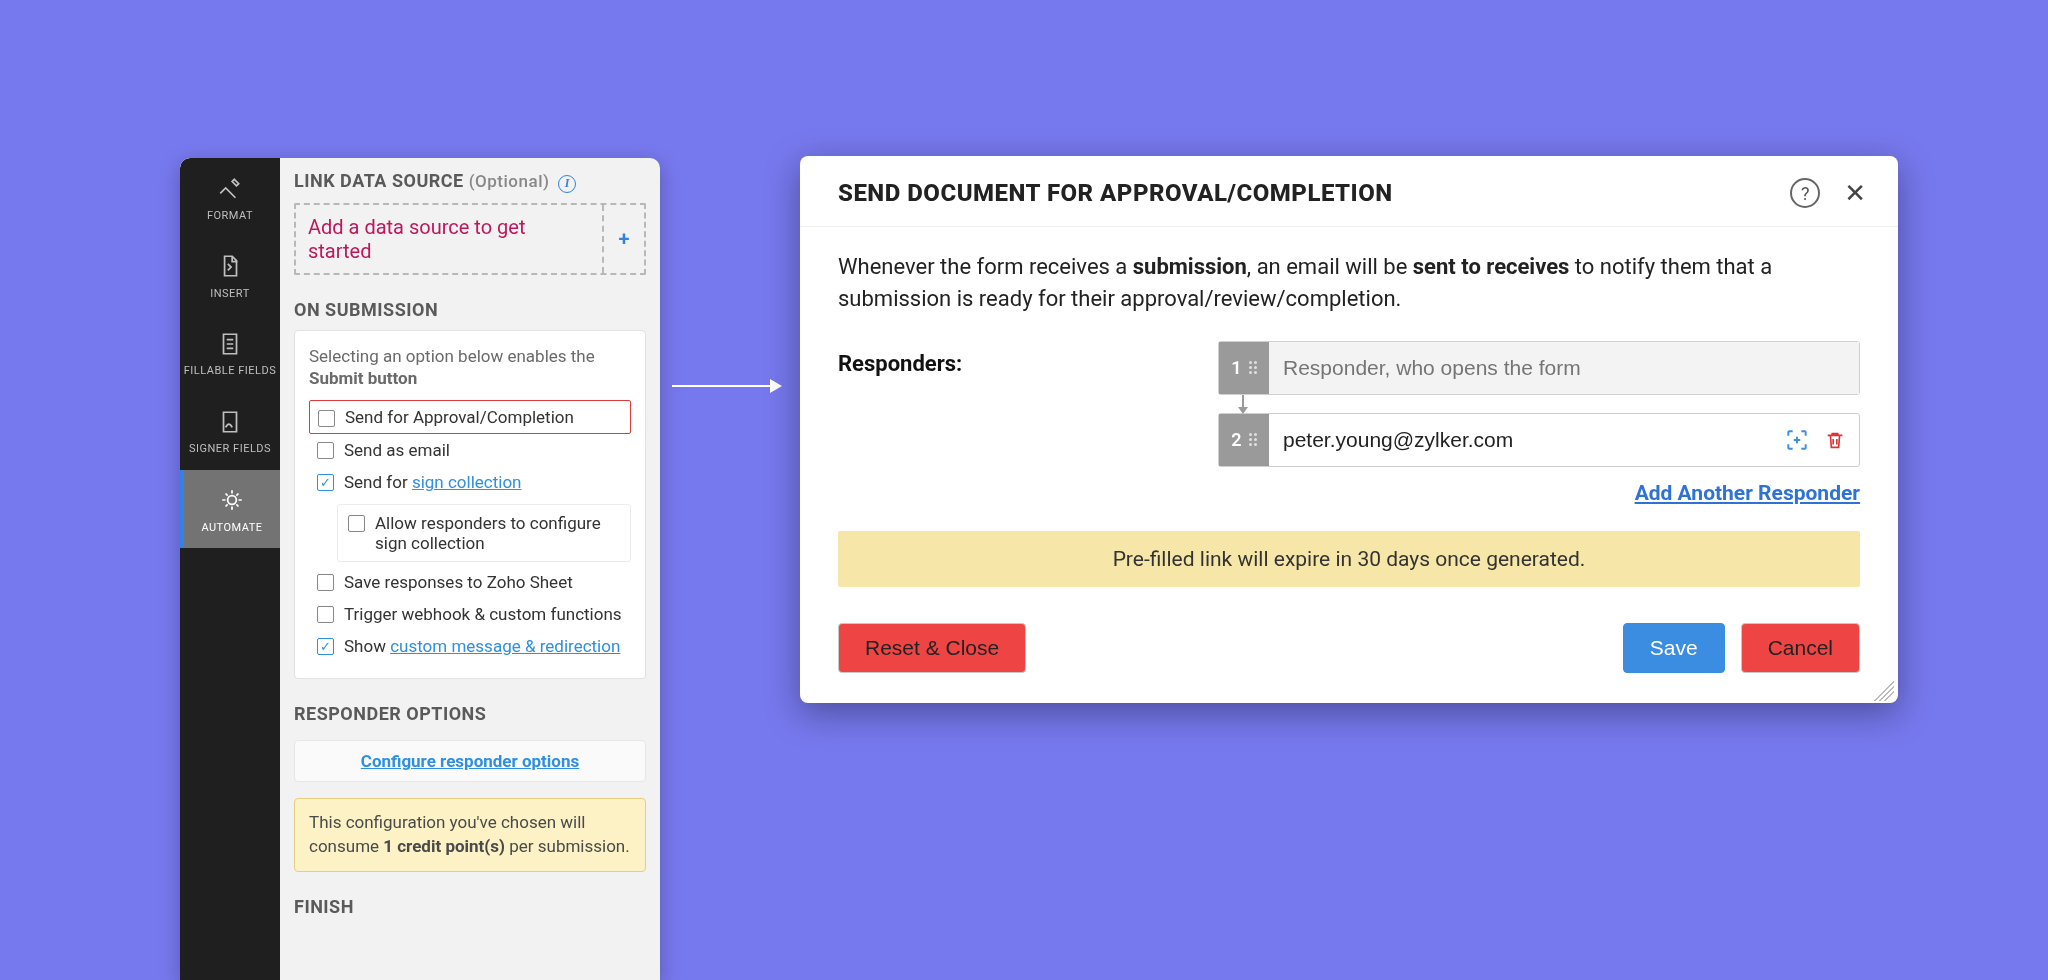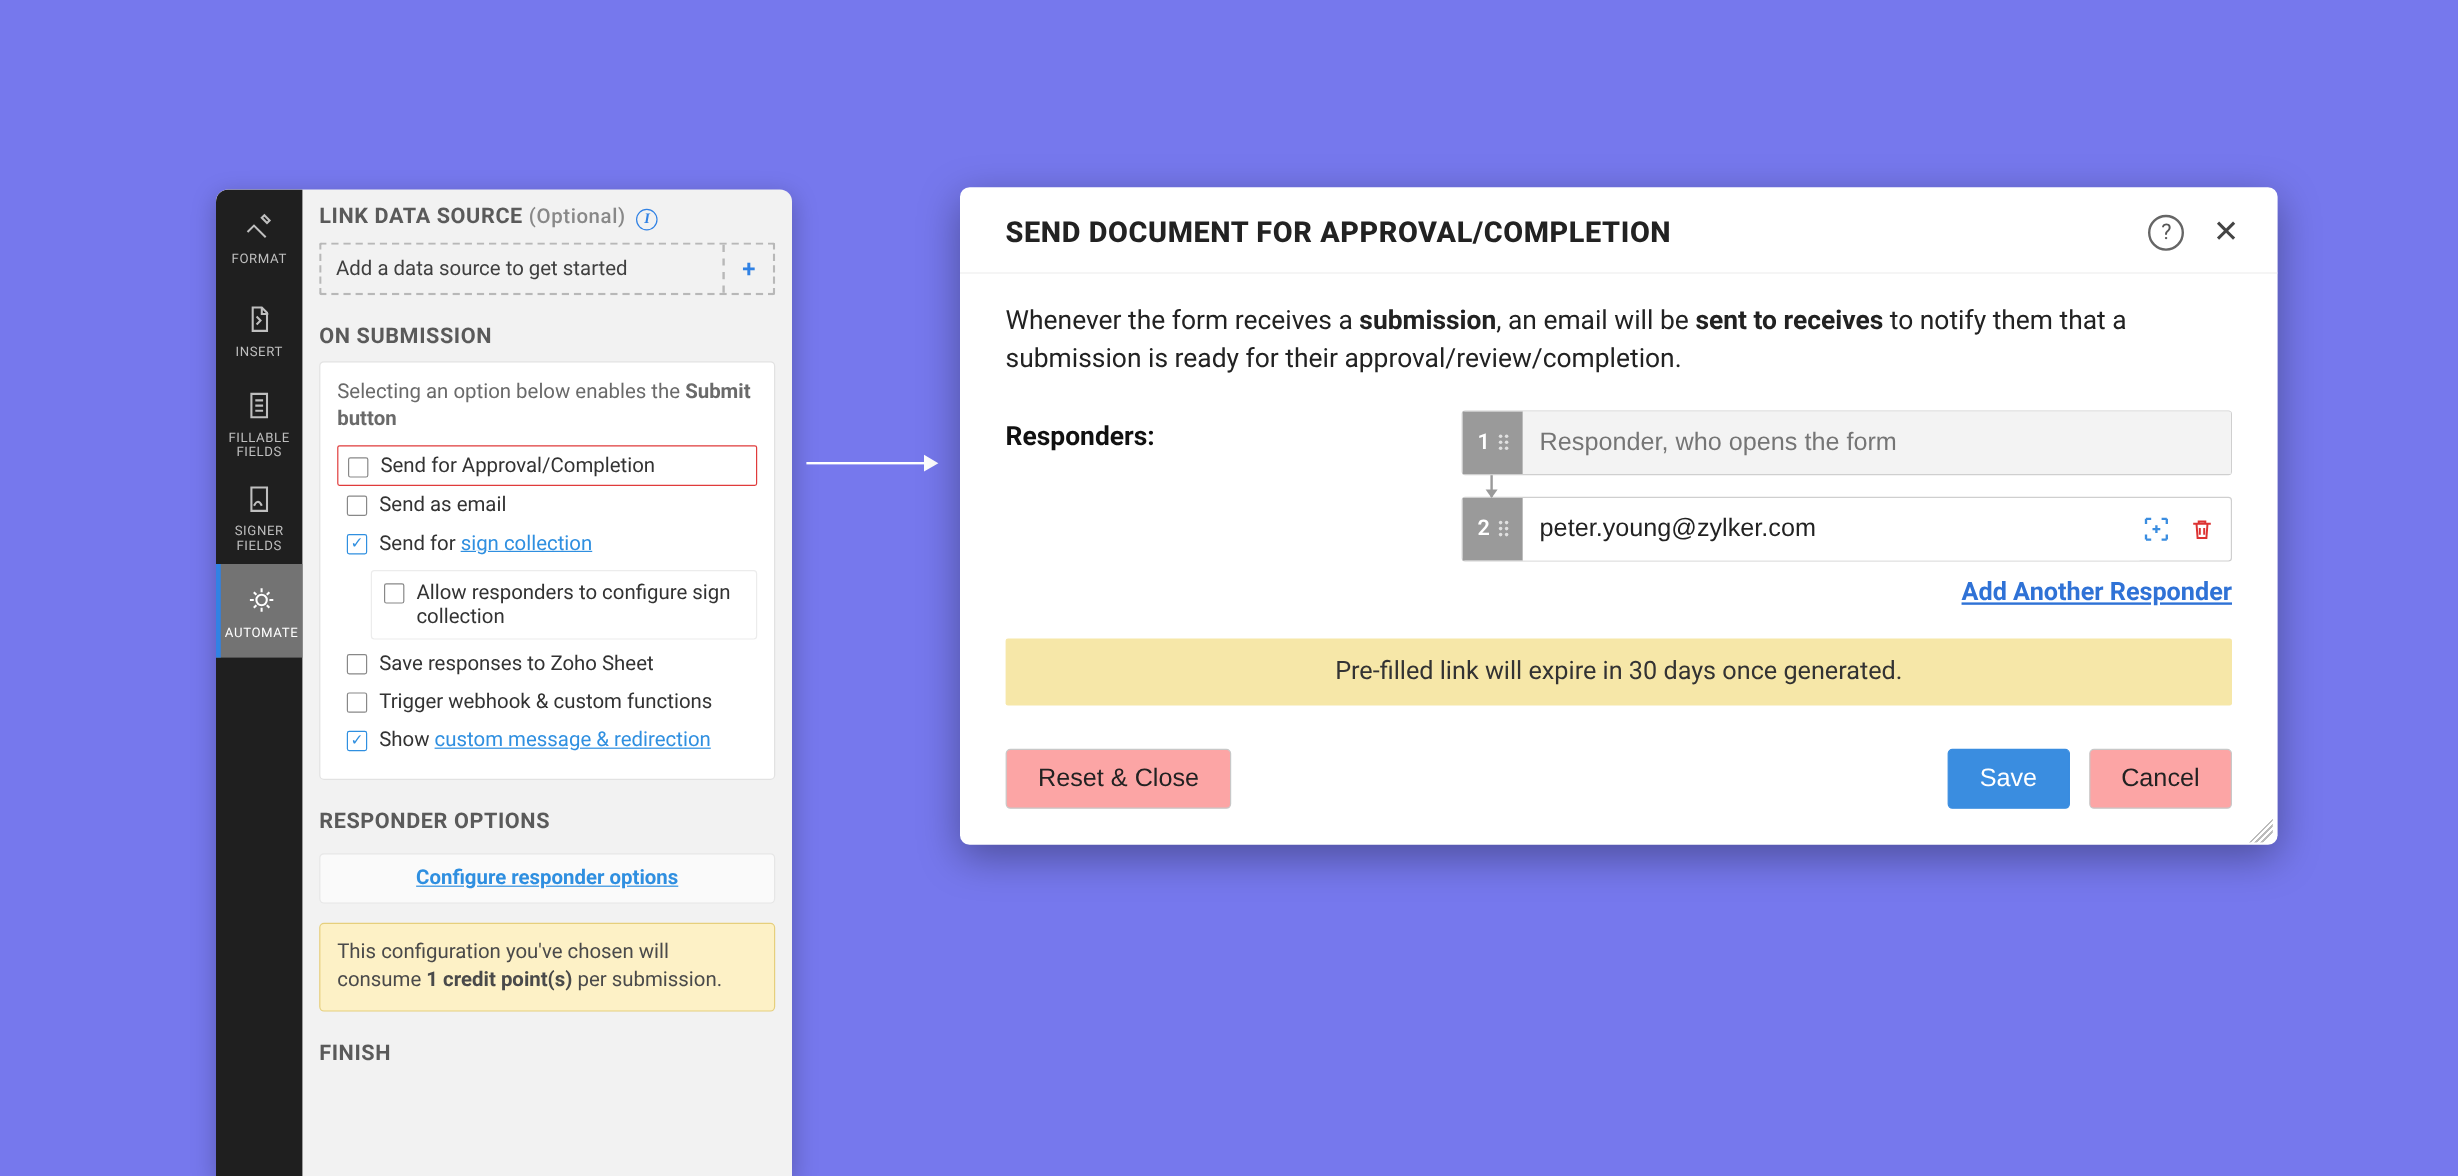--- a/index.html
+++ b/index.html
@@ -20,21 +20,21 @@
     width: 480px;
     height: 822px;
     background: #f2f2f2;
     border-radius: 10px 10px 0 0;
     box-shadow: 0 6px 20px rgba(0,0,0,0.25);
     display: flex;
     overflow: hidden;
   }
 
   .nav-rail {
-    width: 72px;
+    width: 100px;
     background: #1f1f1f;
     display: flex;
     flex-direction: column;
     border-radius: 10px 0 0 0;
   }
   .nav-item {
     height: 78px;
     display: flex;
     flex-direction: column;
     align-items: center;
@@ -86,22 +86,22 @@
   .dashed-row {
     margin-top:10px;
     border: 2px dashed #b8b8b8;
     border-radius: 2px;
     display: flex;
     align-items: stretch;
   }
   .dashed-row .ds-text {
     flex:1;
     padding: 10px 12px;
-    color:#404040;
-    font-size:17px;
+    color:#be185d;
+    font-size:20px;
   }
   .dashed-row .ds-plus {
     width:42px;
     border-left: 2px dashed #b8b8b8;
     display:flex; align-items:center; justify-content:center;
     color:#3182e4; font-size:20px; font-weight:600;
   }
 
   .sec-header.mt { margin-top: 24px; }
 
@@ -329,21 +329,21 @@
     display:flex;
     padding: 22px 38px 30px 38px;
     align-items:center;
   }
   .btn {
     font-size:21px;
     padding: 12px 26px;
     border-radius:4px;
     cursor:pointer;
     border:1px solid #c8c8c8;
-    background:#fca5a5;
+    background:#ef4444;
     color:#222;
   }
   .btn.primary {
     background:#3a8de0;
     border-color:#3a8de0;
     color:#fff;
   }
   .footer-spacer { flex:1; }
   .dialog-footer .btn + .btn { margin-left:16px; }
 

